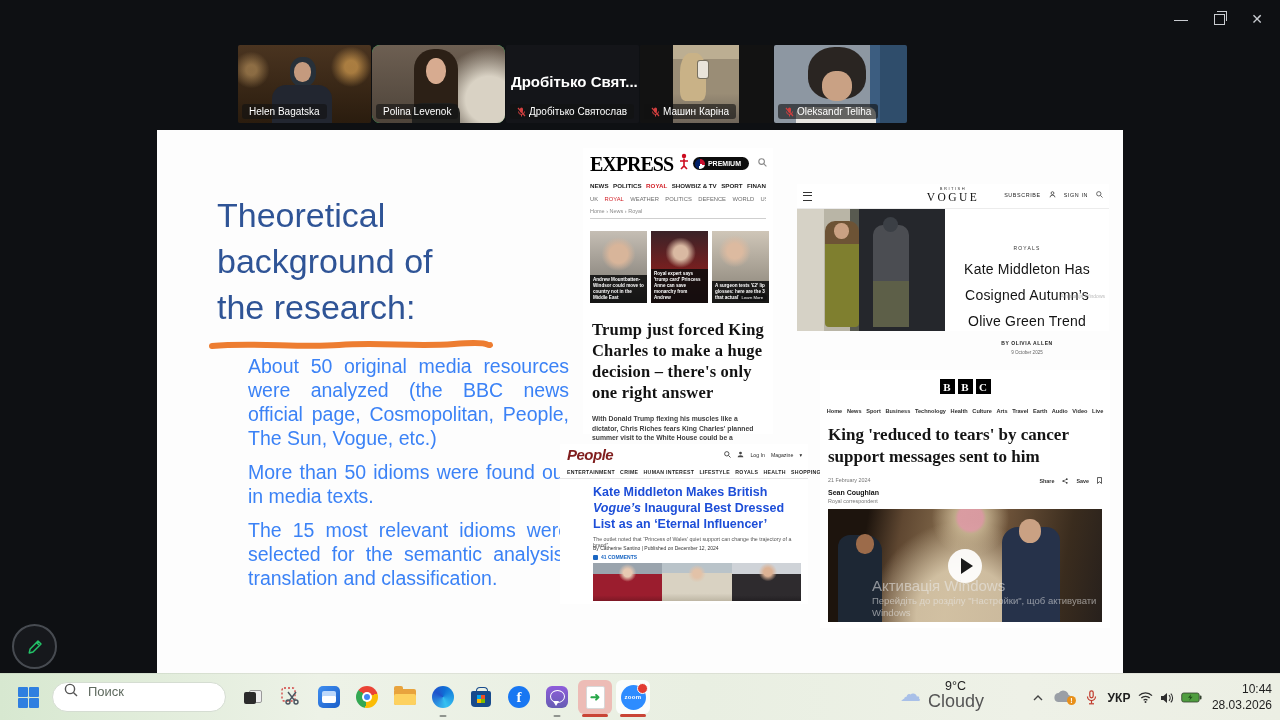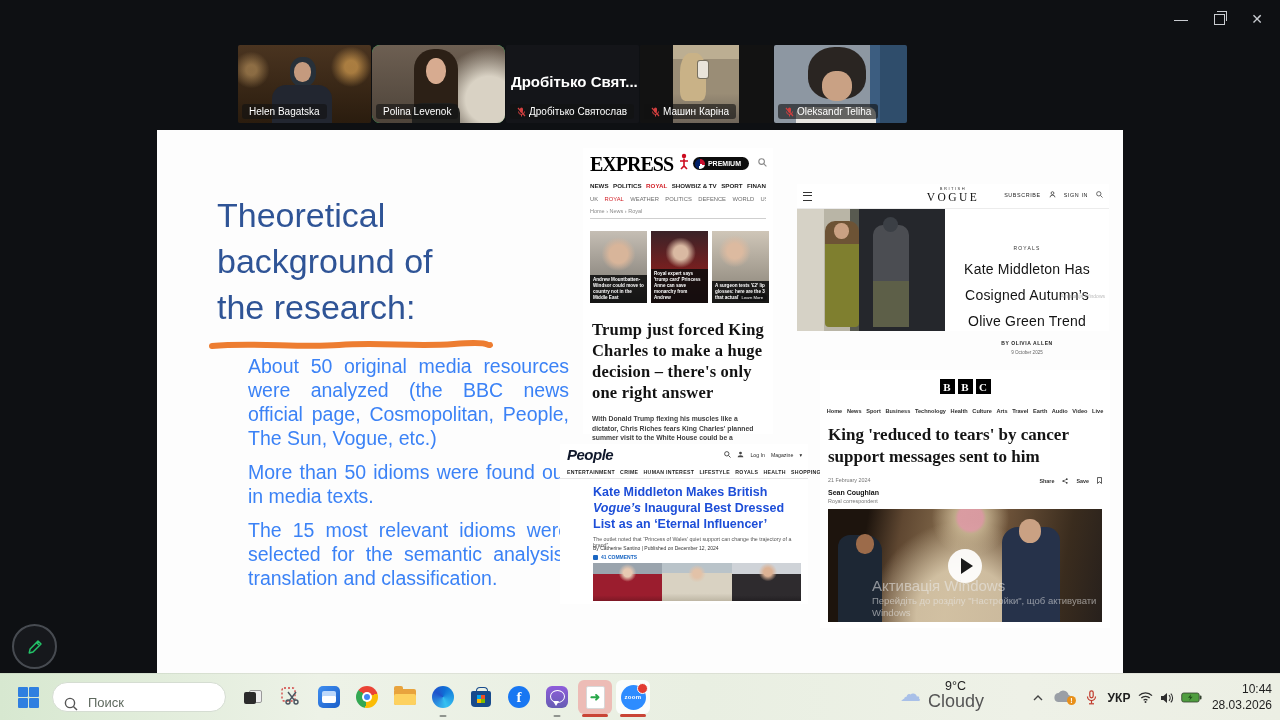--- a/index.html
+++ b/index.html
@@ -67,21 +67,21 @@
   .ex-t1{background:radial-gradient(circle at 50% 32%,#d8b59a 0 16%,transparent 30%),linear-gradient(180deg,#c5beb4,#8d8880 70%,#50504e);}
   .ex-t2{background:radial-gradient(circle at 52% 30%,#d9b9a2 0 12%,transparent 26%),linear-gradient(180deg,#3a2328,#7a1f1f 55%,#551317);}
   .ex-t3{background:radial-gradient(circle at 40% 28%,#dcbaa0 0 12%,transparent 26%),linear-gradient(180deg,#cfc6b8,#9b9488 70%,#6e675d);}
   .ex-cap{position:absolute;left:0;right:0;bottom:0;background:rgba(12,12,12,.88);color:#fff;font-size:4.6px;line-height:6px;padding:2px 3px;font-weight:bold;}
   .ex-learn{position:absolute;right:2px;bottom:2px;background:#111;color:#fff;font-size:4.2px;line-height:7px;padding:0 4px;border-radius:4px;}
   .ex-headline{margin:16px 9px 0;font-family:"Liberation Serif",serif;font-weight:bold;font-size:16.5px;line-height:21px;color:#121212;letter-spacing:.2px;}
   .ex-standfirst{margin:11px 9px 0;font-size:6.8px;line-height:9.5px;color:#3f3f3f;font-weight:bold;}
 
   
   .pe-card{left:403px;top:314px;width:248px;height:160px;}
-  .pe-logo{position:absolute;left:7px;top:2px;color:#0f172a;font-size:15px;font-weight:bold;font-style:italic;letter-spacing:-.5px;}
+  .pe-logo{position:absolute;left:7px;top:2px;color:#7f1d1d;font-size:15px;font-weight:bold;font-style:italic;letter-spacing:-.5px;}
   .pe-links{position:absolute;right:6px;top:7px;display:flex;align-items:center;gap:6px;font-size:5.2px;color:#2b2b2b;}
   .pe-nav{position:absolute;left:7px;top:25px;font-size:5.2px;font-weight:bold;color:#1f1f1f;letter-spacing:.3px;white-space:pre;}
   .pe-rule{position:absolute;left:0;right:0;top:34px;border-top:1px solid #e6e6e6;}
   .pe-headline{position:absolute;left:33px;top:40px;width:208px;font-size:12.5px;line-height:16px;font-weight:bold;color:#1d4ed8;}
   .pe-dek{position:absolute;left:33px;top:92px;width:208px;font-size:5.3px;color:#555;}
   .pe-byline{position:absolute;left:33px;top:101px;font-size:5px;color:#333;}
   .pe-comments{position:absolute;left:33px;top:110px;display:flex;align-items:center;gap:3px;font-size:5px;font-weight:bold;color:#1a66c2;}
   .pe-comments::before{content:"";width:5px;height:5px;background:#1a66c2;border-radius:1px;}
   .pe-photos{position:absolute;left:33px;top:119px;width:208px;height:38px;display:flex;}
   .pe-ph{flex:1;}
@@ -136,21 +136,21 @@
   .wm .t{font-size:15px;line-height:18px;}
   .wm .l{font-size:9.5px;line-height:12px;}
 
   
   .pencil{position:absolute;left:12px;top:624px;width:41px;height:41px;border-radius:50%;background:#16181c;border:2px solid #474b51;display:flex;align-items:center;justify-content:center;}
 
   
   .taskbar{position:absolute;left:0;top:673px;width:1280px;height:47px;background:linear-gradient(90deg,#d7e8d0,#edf2e7 25%,#e9efe2 55%,#eef1e7 80%,#ecefe4);border-top:1px solid rgba(0,0,0,.06);}
   .tb-start{position:absolute;left:18px;top:13px;width:21px;height:21px;display:grid;grid-template-columns:10px 10px;grid-template-rows:10px 10px;gap:1px;}
   .tb-start i{background:#2f7fe0;border-radius:1px;}
-  .tb-search{position:absolute;left:52px;top:8px;width:174px;height:30px;background:#fff;border:1px solid #d5ddd2;border-radius:16px;display:flex;align-items:flex-end;gap:8px;padding-left:11px;box-sizing:border-box;}
+  .tb-search{position:absolute;left:52px;top:8px;width:174px;height:30px;background:#fff;border:1px solid #d5ddd2;border-radius:16px;display:flex;align-items:flex-start;gap:8px;padding-left:11px;box-sizing:border-box;}
   .tb-search input{border:none;outline:none;font-size:13px;width:120px;background:transparent;font-family:"Liberation Sans",sans-serif;color:#333;}
   .tb-search input::placeholder{color:#5f6a5f;}
   .tb-icons{position:absolute;left:236px;top:6px;display:flex;gap:4px;}
   .tb-ic{position:relative;width:34px;height:34px;border-radius:6px;display:flex;align-items:center;justify-content:center;}
   .tb-ic.run::after{content:"";position:absolute;bottom:-3px;left:50%;transform:translateX(-50%);width:7px;height:2.5px;border-radius:2px;background:#8f948e;}
   .tb-ic.active-doc{background:#edbcb6;}
   .tb-ic.active-doc::after{content:"";position:absolute;bottom:-3px;left:4px;width:26px;height:3px;border-radius:2px;background:#c94436;}
   .tb-ic.active-zoom{background:#fbfdfb;}
   .tb-ic.active-zoom::after{content:"";position:absolute;bottom:-3px;left:4px;width:26px;height:3px;border-radius:2px;background:#c94436;}
   .ic-taskview{position:relative;width:18px;height:14px;}

